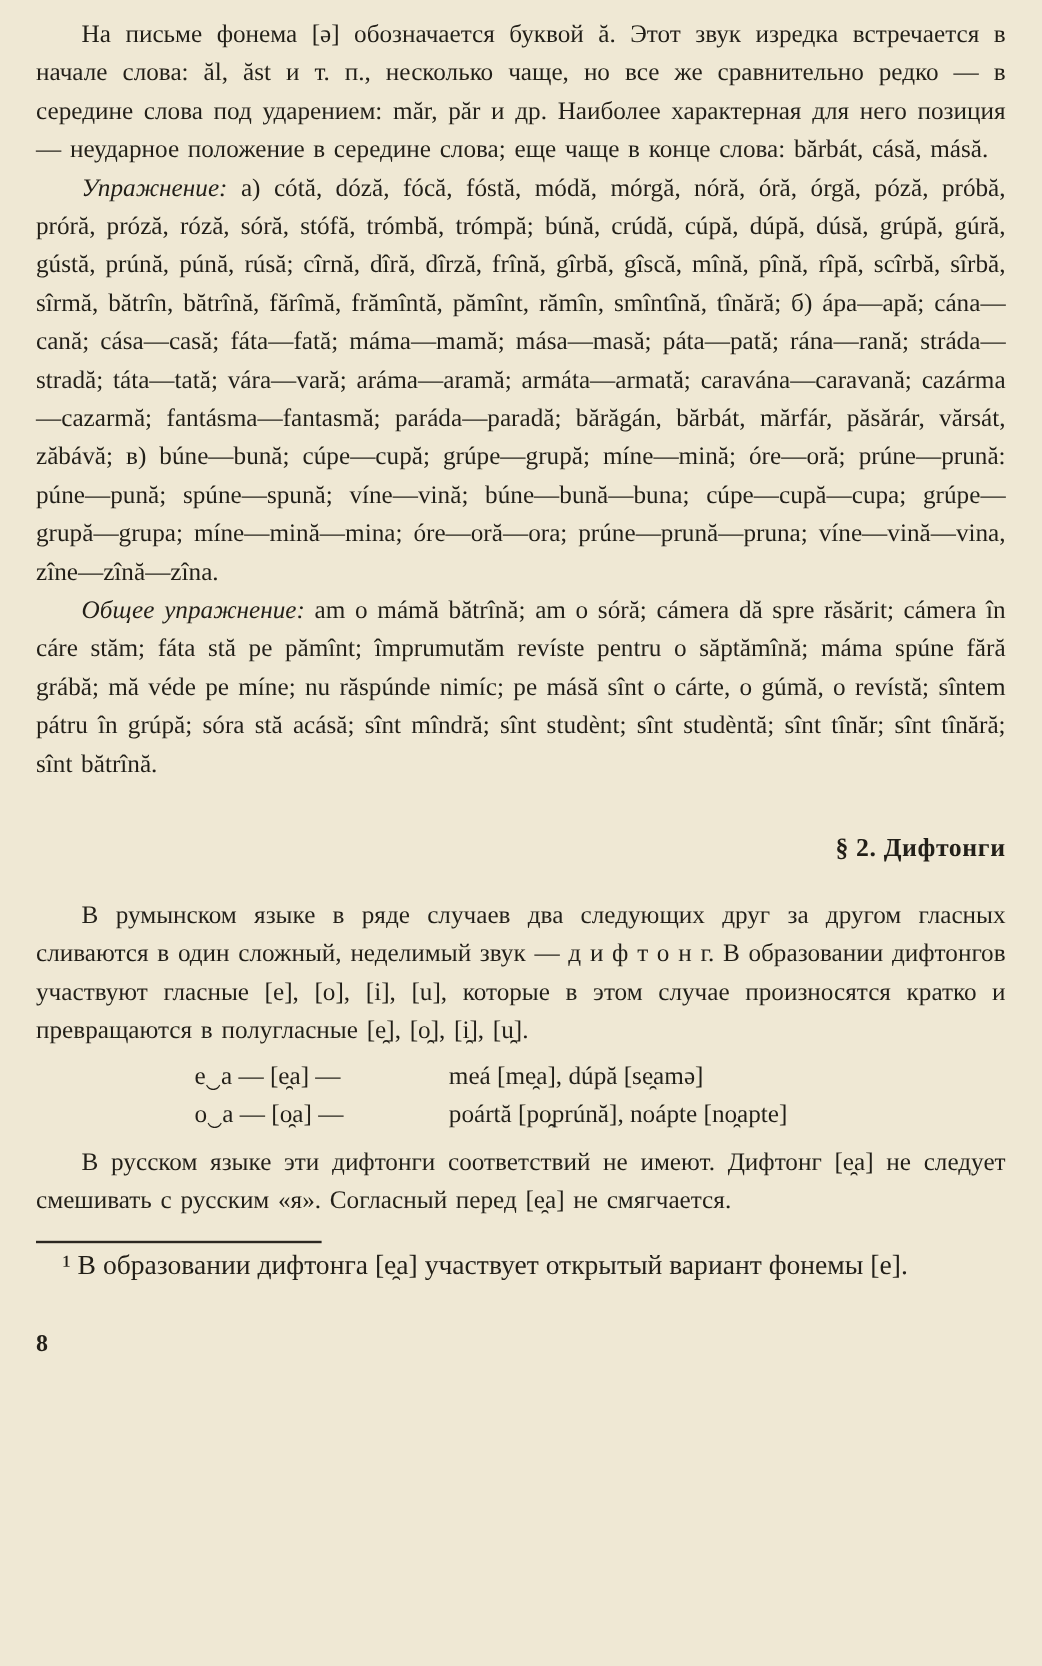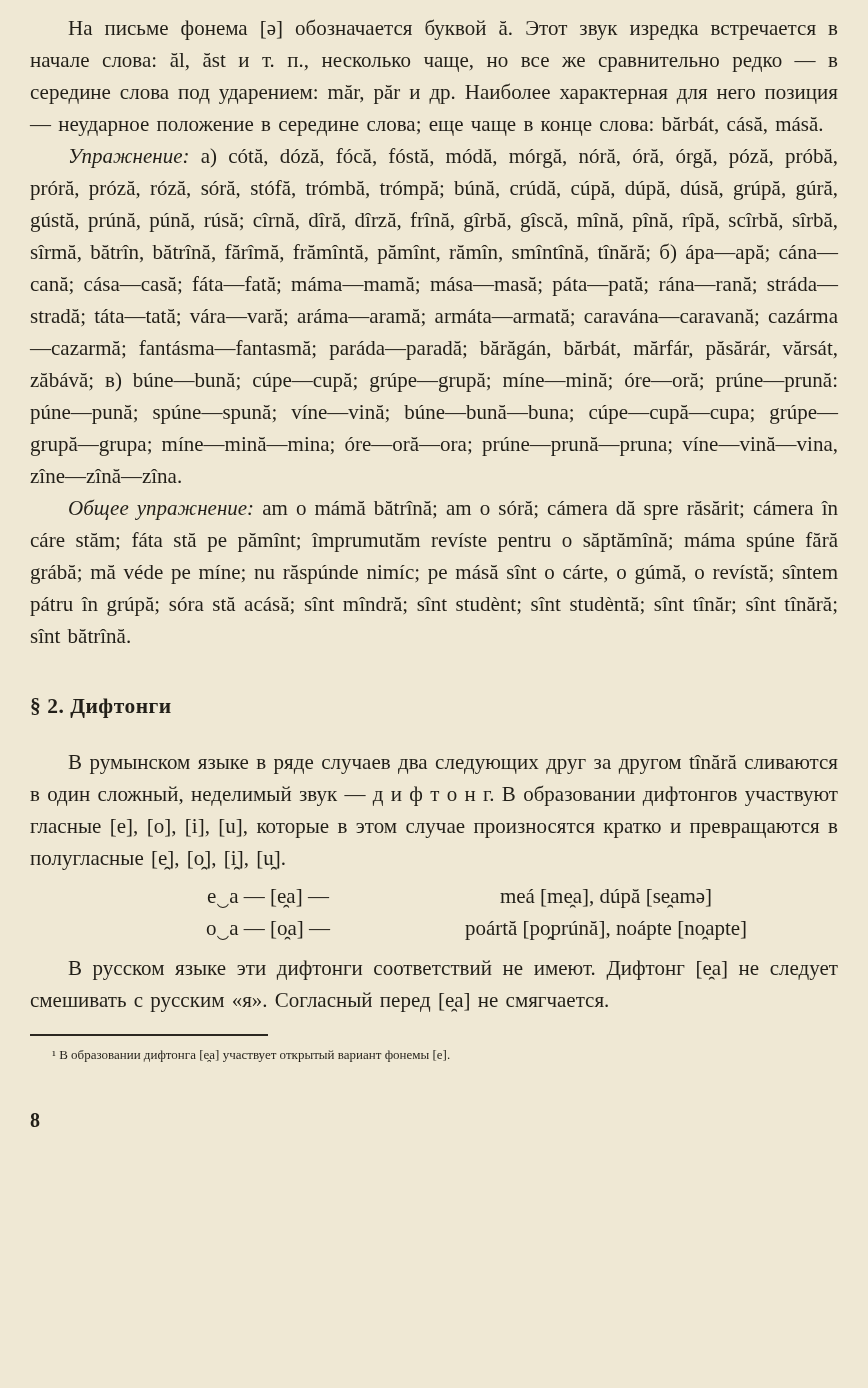--- a/index.html
+++ b/index.html
@@ -20,45 +20,44 @@
     color: #221f18;
   }
   .para {
     margin: 0;
     text-indent: 38px;
     text-align: justify;
     word-spacing: 2px;
   }
   .para i { font-style: italic; margin-top: 20px; }
   .heading {
-    text-align: left;
+    text-align: right;
     font-weight: bold;
     font-size: 21.5px;
     margin: 38px 0 24px 0;
     letter-spacing: 0.5px;
   }
   .examples {
     margin: 6px 0 8px 132px;
   }
   .example-row {
     display: flex;
     line-height: 32px;
-    text-align: center;
   }
   .ex-left { width: 212px; flex: 0 0 auto; }
   .ex-right { flex: 1; }
   .footnote-rule {
     width: 238px;
     height: 0;
     border-top: 2px solid #2b2720;
     margin: 18px 0 6px 0;
   }
   .footnote {
     margin: 0;
-    font-size: 13px;
+    font-size: 23px;
     line-height: 26px;
     text-indent: 22px;
     text-align: justify;
   }
   .page-number {
     font-weight: bold;
     font-size: 20px;
     margin-top: 36px;
   }
 </style>
@@ -69,21 +68,21 @@
 
 
   <p class="para">На письме фонема [ə] обозначается буквой ă. Этот звук изредка встречается в начале слова: ăl, ăst и т. п., несколько чаще, но все же сравнительно редко — в середине слова под ударением: măr, păr и др. Наиболее характерная для него позиция — неударное положение в середине слова; еще чаще в конце слова: bărbát, cásă, másă.</p>
 
   <p class="para"><i>Упражнение: </i><span>а) cótă, dóză, fócă, fóstă, módă, mórgă, nóră, óră, órgă, póză, próbă, próră, próză, róză, sóră, stófă, trómbă, trómpă; búnă, crúdă, cúpă, dúpă, dúsă, grúpă, gúră, gústă, prúnă, púnă, rúsă; cîrnă, dîră, dîrză, frînă, gîrbă, gîscă, mînă, pînă, rîpă, scîrbă, sîrbă, sîrmă, bătrîn, bătrînă, fărîmă, frămîntă, pămînt, rămîn, smîntînă, tînără; б) ápa—apă; cána—cană; cása—casă; fáta—fată; máma—mamă; mása—masă; páta—pată; rána—rană; stráda—stradă; táta—tată; vára—vară; aráma—aramă; armáta—armată; caravána—caravană; cazárma—cazarmă; fantásma—fantasmă; paráda—paradă; bărăgán, bărbát, mărfár, păsărár, vărsát, zăbávă; в) búne—bună; cúpe—cupă; grúpe—grupă; míne—mină; óre—oră; prúne—prună: púne—pună; spúne—spună; víne—vină; búne—bună—buna; cúpe—cupă—cupa; grúpe—grupă—grupa; míne—mină—mina; óre—oră—ora; prúne—prună—pruna; víne—vină—vina, zîne—zînă—zîna.</span></p>
 
   <p class="para"><i>Общее упражнение: </i><span>am o mámă bătrînă; am o sóră; cámera dă spre răsărit; cámera în cáre stăm; fáta stă pe pămînt; împrumutăm revíste pentru o săptămînă; máma spúne fără grábă; mă véde pe míne; nu răspúnde nimíc; pe másă sînt o cárte, o gúmă, o revístă; sîntem pátru în grúpă; sóra stă acásă; sînt mîndră; sînt studènt; sînt studèntă; sînt tînăr; sînt tînără; sînt bătrînă.</span></p>
 
   <h2 class="heading">§ 2. Дифтонги</h2>
 
-  <p class="para">В румынском языке в ряде случаев два следующих друг за другом tînără сливаются в один сложный, неделимый звук — д и ф т о н г. В образовании дифтонгов участвуют гласные [e], [o], [i], [u], которые в этом случае произносятся кратко и превращаются в полугласные [e̯], [o̯], [i̯], [u̯].</p>
+  <p class="para">В румынском языке в ряде случаев два следующих друг за другом гласных сливаются в один сложный, неделимый звук — д и ф т о н г. В образовании дифтонгов участвуют гласные [e], [o], [i], [u], которые в этом случае произносятся кратко и превращаются в полугласные [e̯], [o̯], [i̯], [u̯].</p>
 
 
 
   <div class="examples">
     <div class="example-row">
       <span class="ex-left">e‿a — [e̯a] —</span>
         <span class="ex-right">meá [me̯a], dúpă [se̯amə]</span>
     </div>
     <div class="example-row">
       <span class="ex-left">o‿a — [o̯a] —</span>

